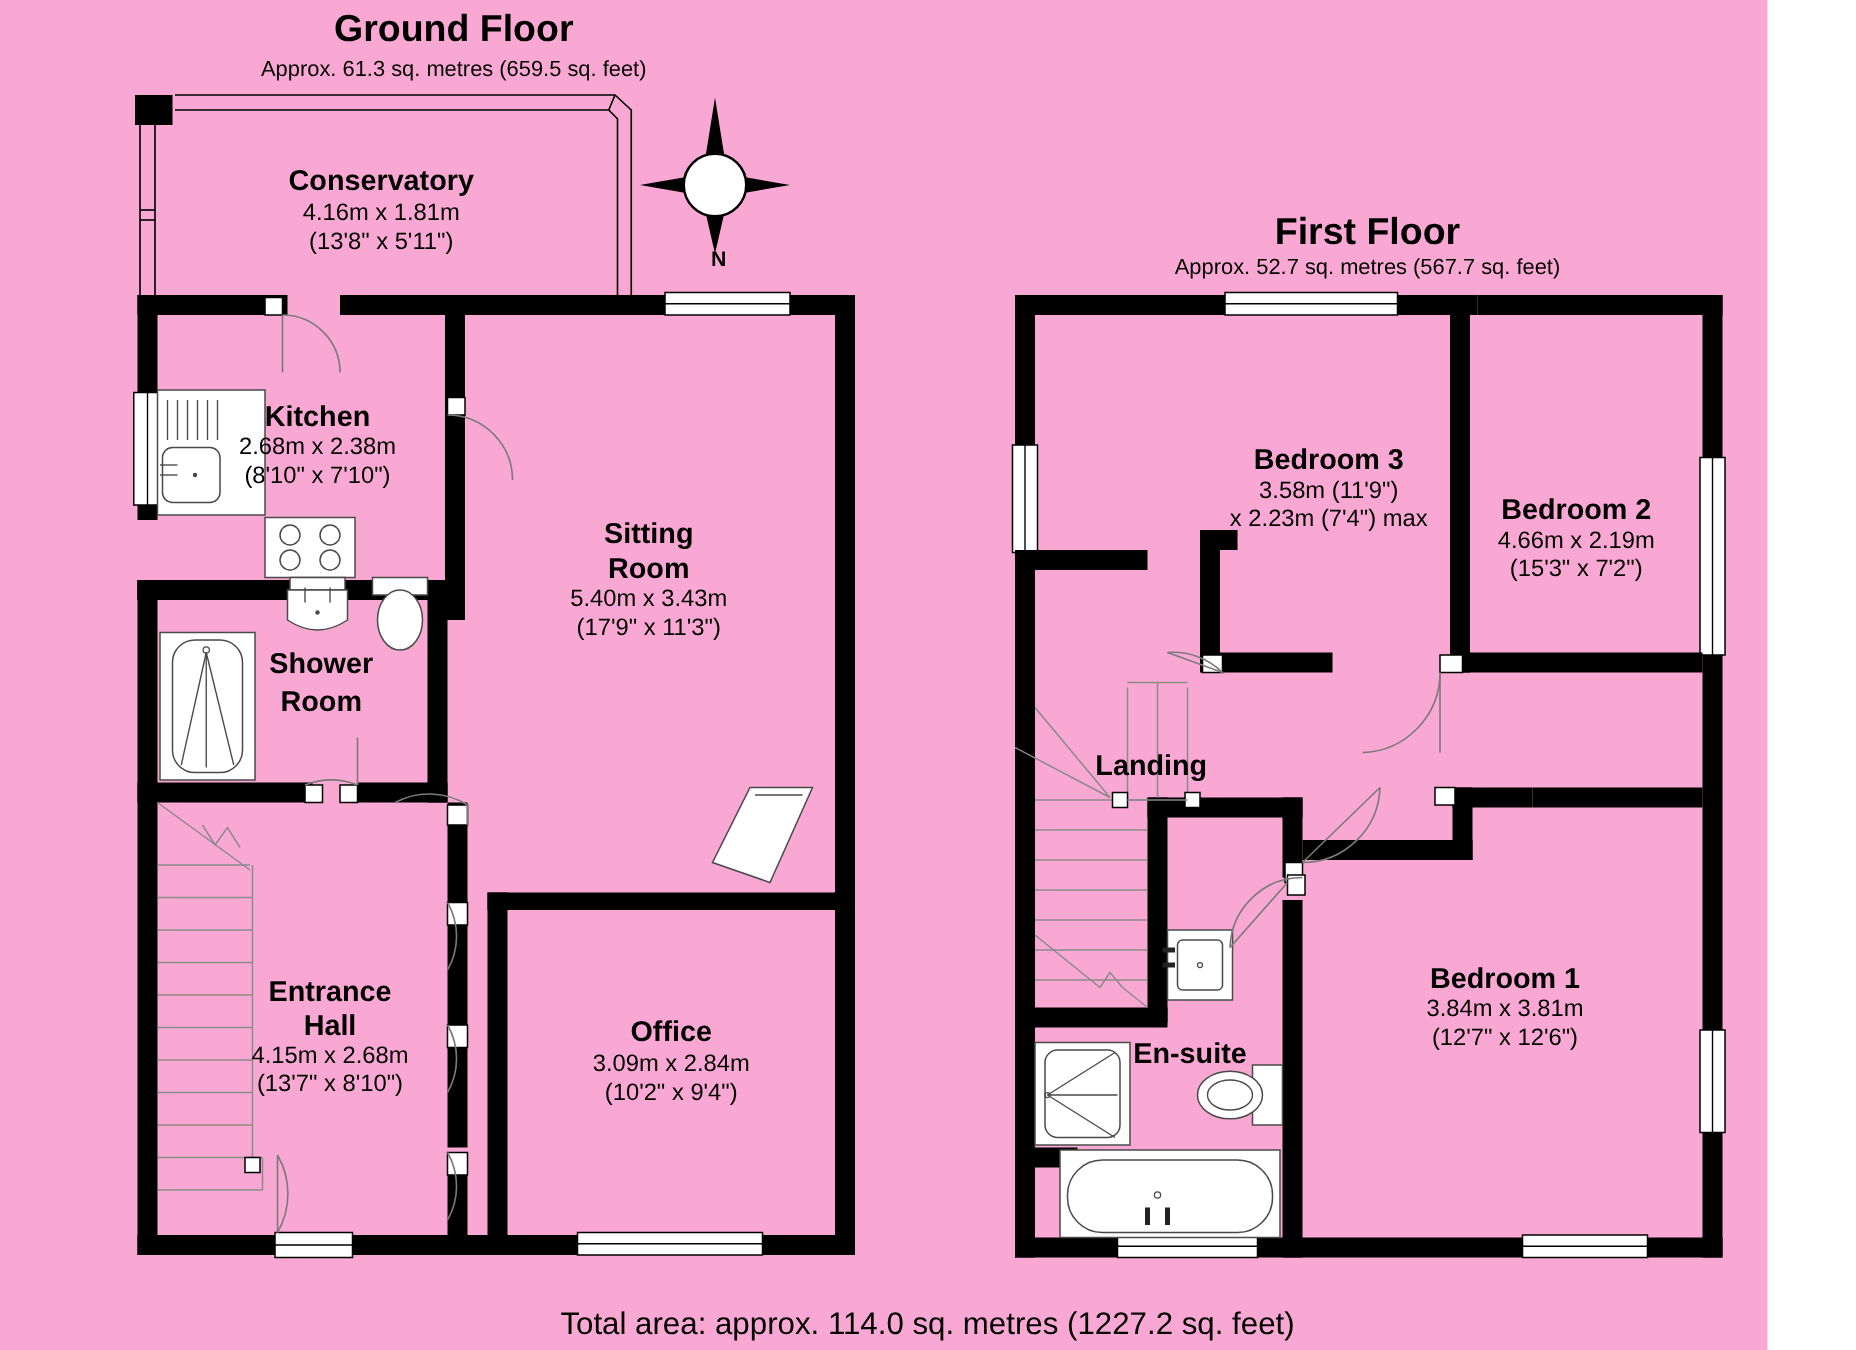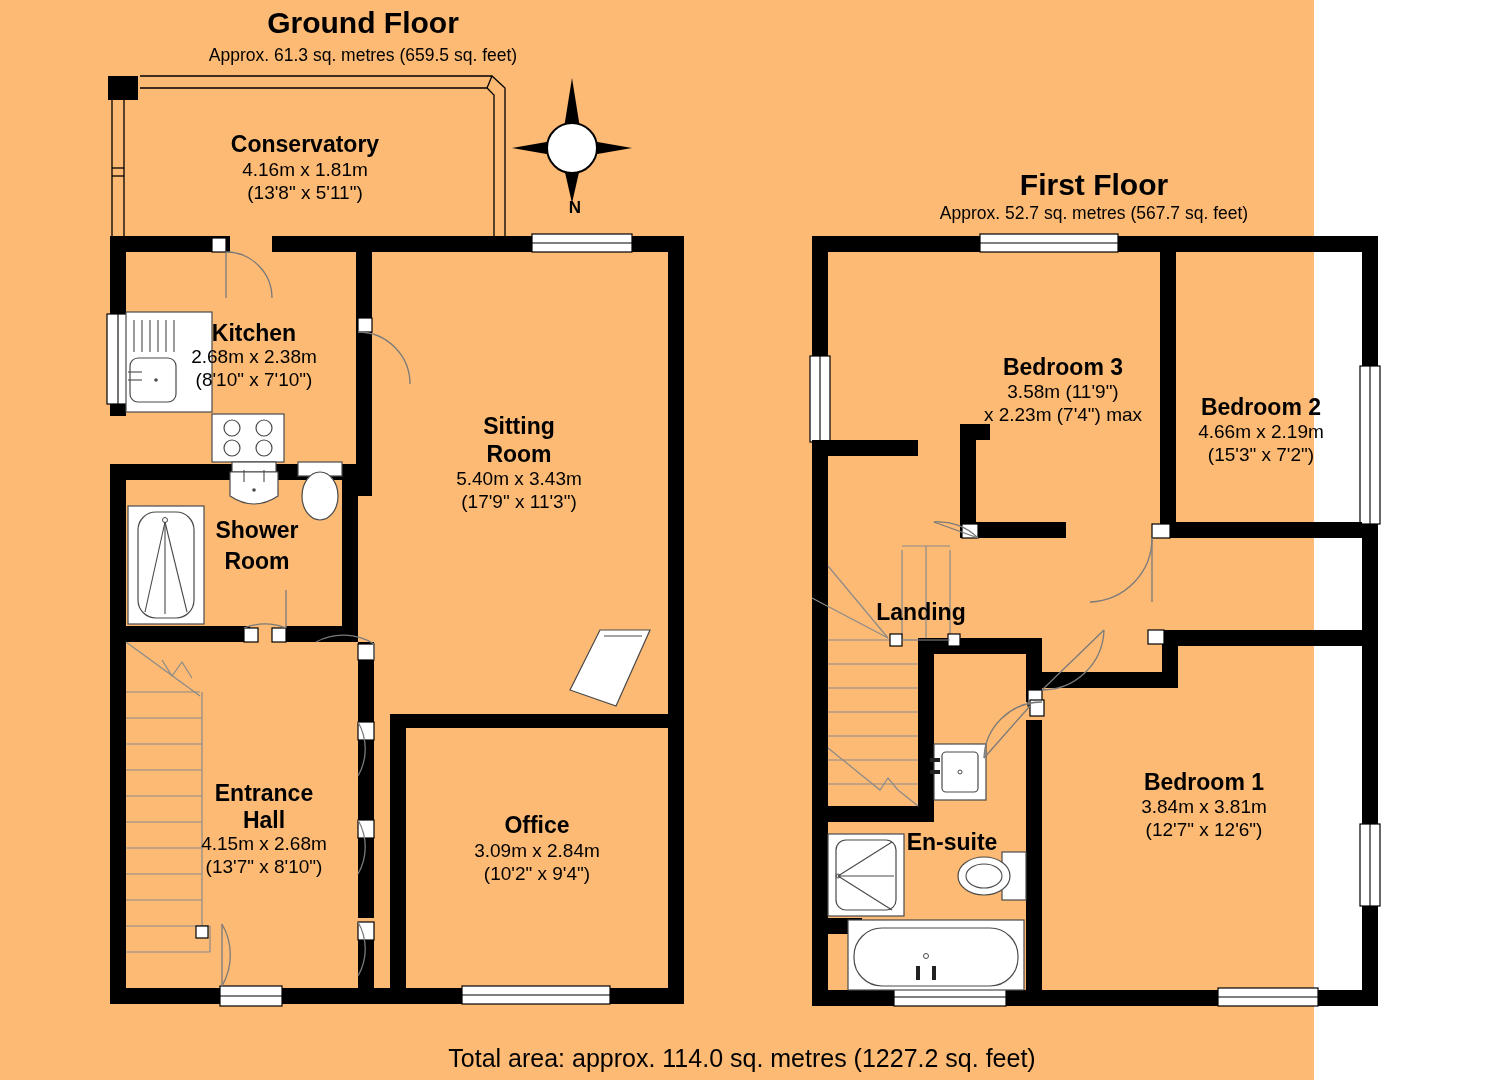--- a/index.html
+++ b/index.html
@@ -7,23 +7,23 @@
   html, body {
     margin: 0; padding: 0;
     background: #ffffff;
     width: 1485px; height: 1080px;
     font-family: "Liberation Sans", sans-serif;
     color: #000000;
     overflow: hidden;
   }
   #plan-root {
     position: relative;
-    width: 1314px;
+    width: 1414px;
     height: 1080px;
-    background: #fdba74;
+    background: #f9a8d4;
   }
   svg.floorplan {
     position: absolute;
     top: 0; left: 0;
     width: 1485px;
     height: 1080px;
     display: block;
   }
   
   .t-title {

